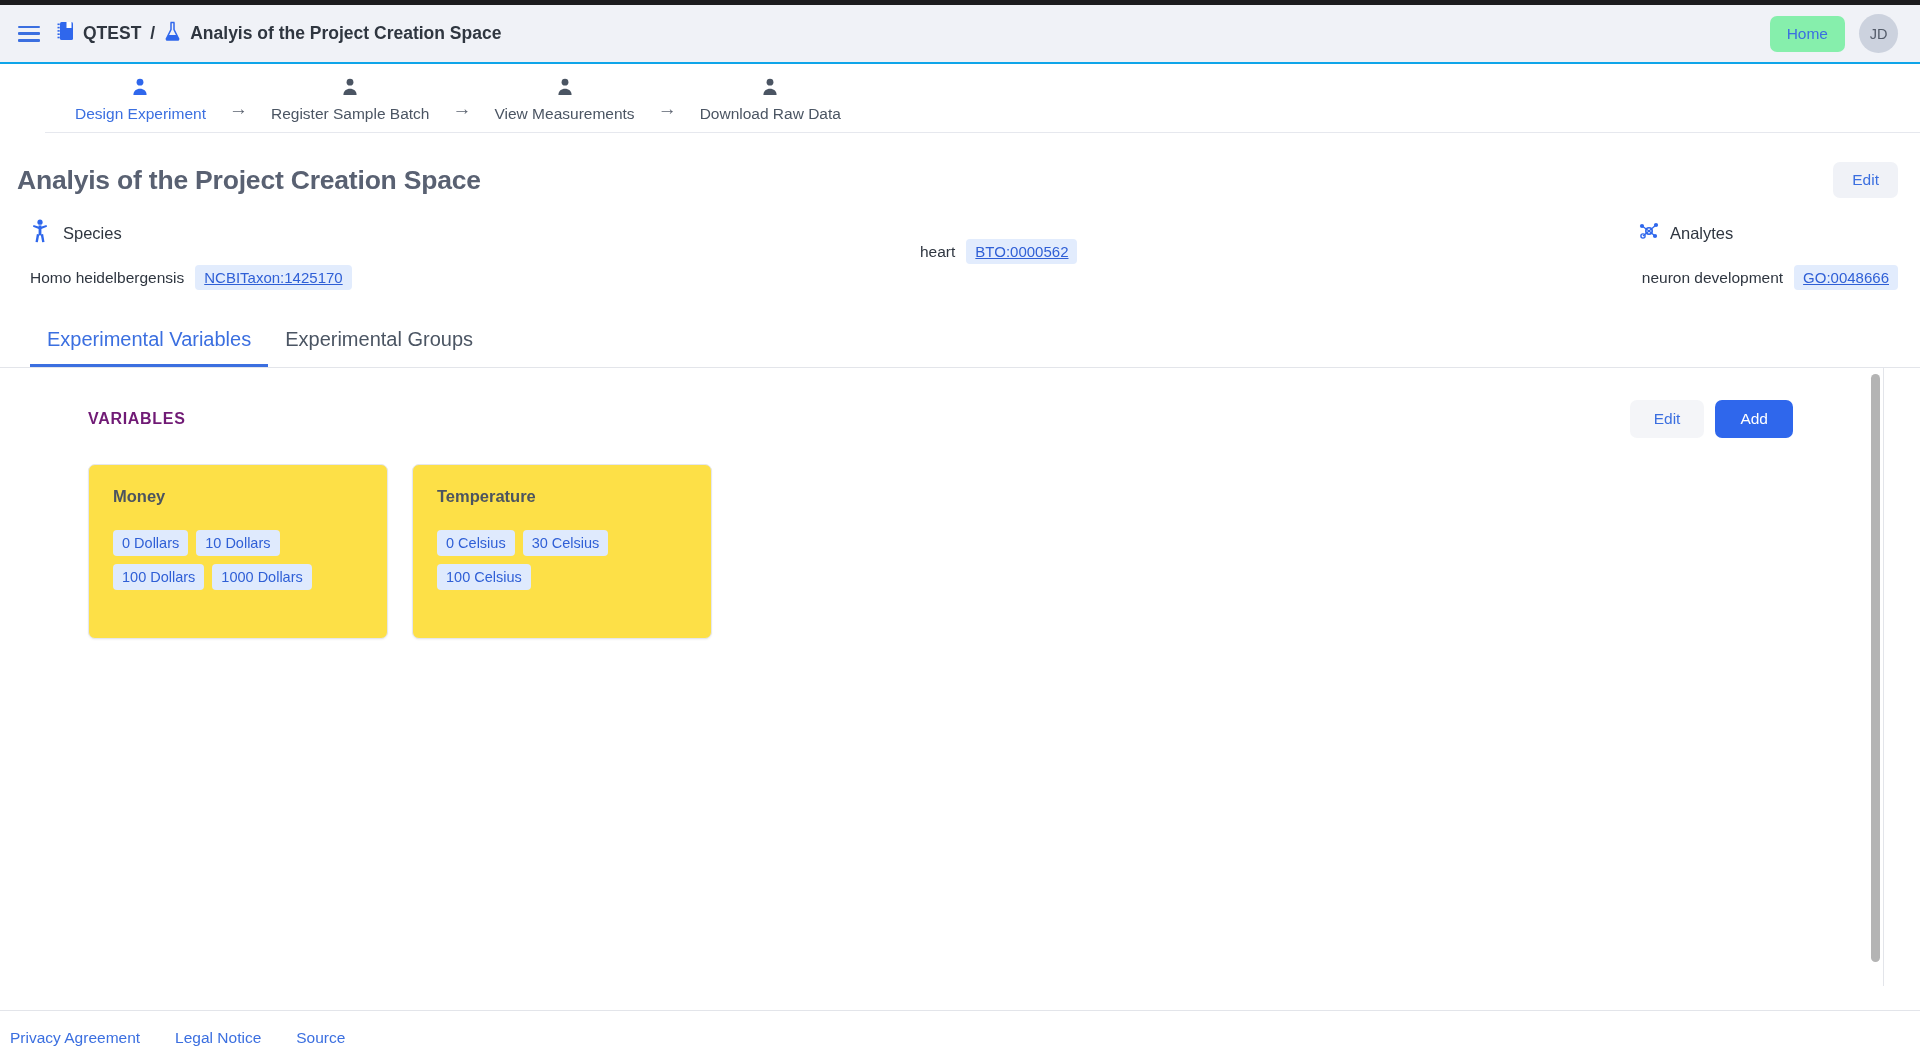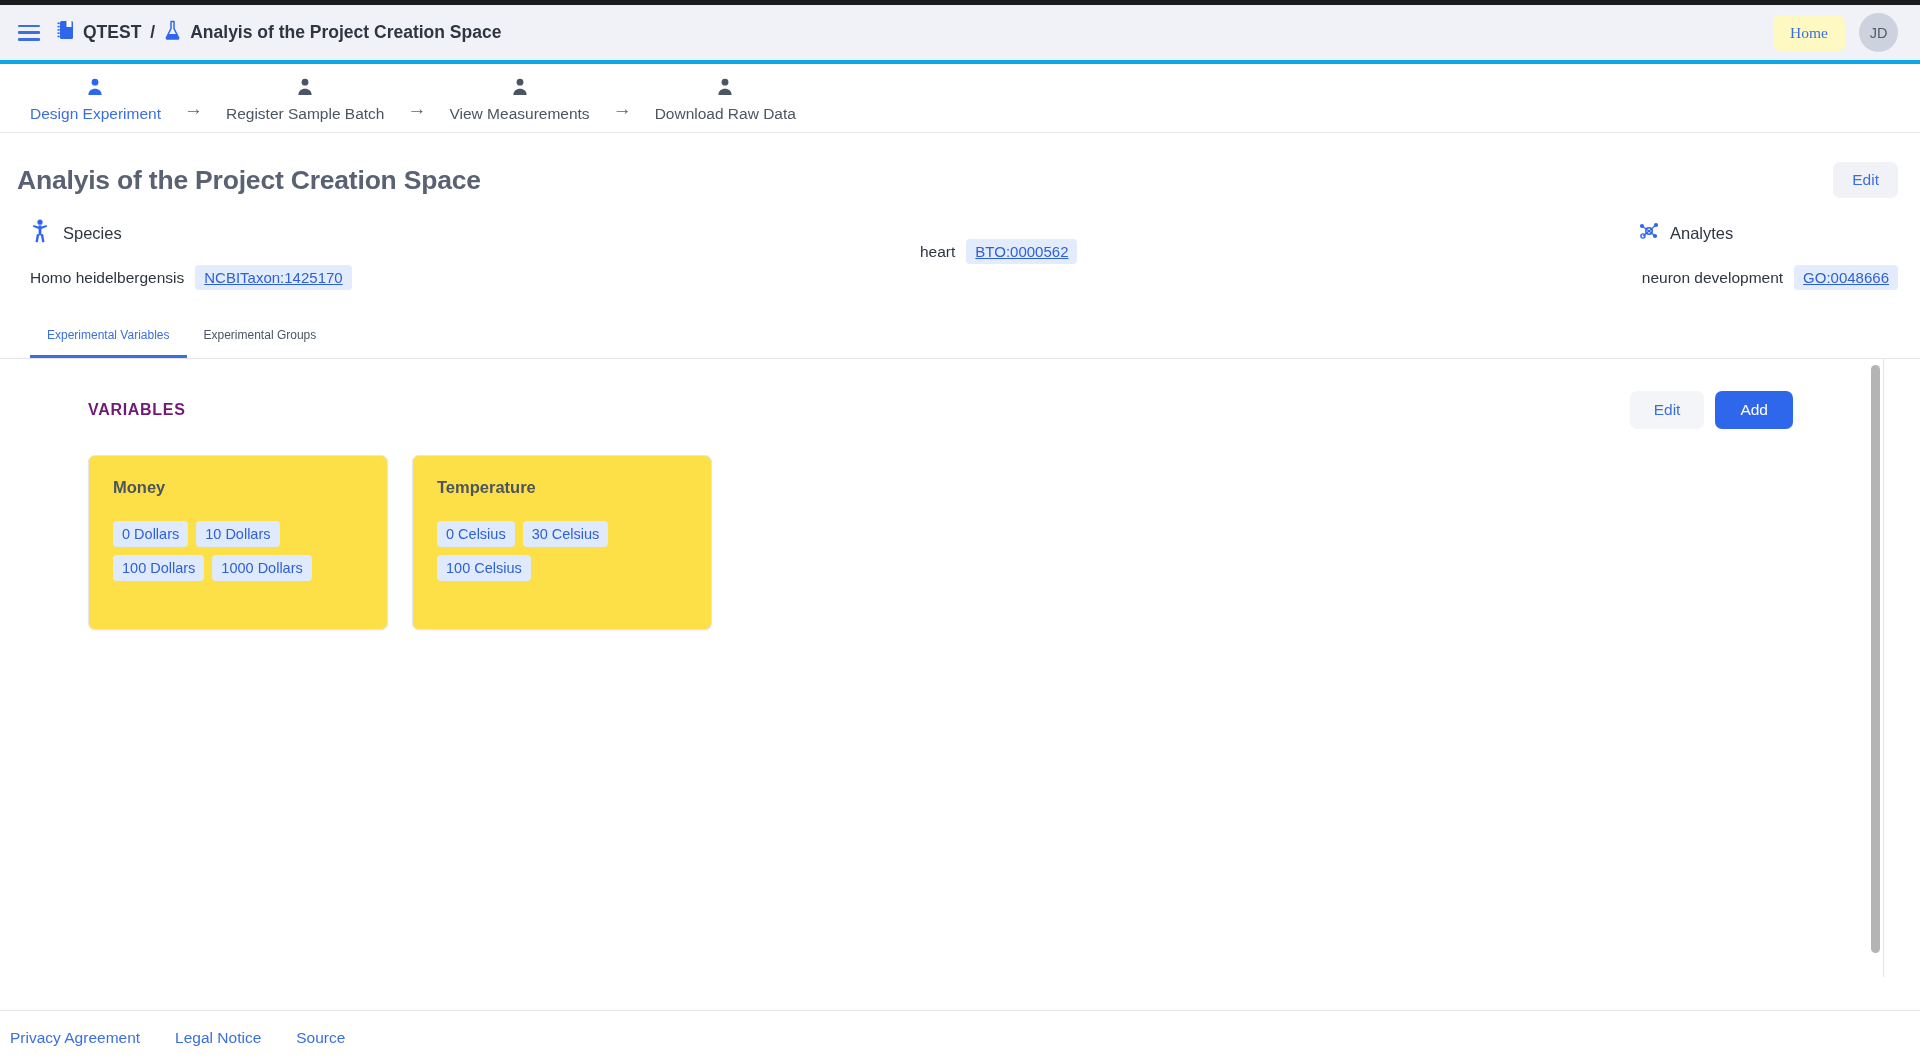--- a/index.html
+++ b/index.html
@@ -19,21 +19,21 @@
     width: 100%;
   }
 
   
   .header {
     height: 59px;
     background: #f0f2f7;
     display: flex;
     align-items: center;
     padding: 0 22px 0 18px;
-    border-bottom: 4px solid #0ea5e9;
+    border-bottom: 2px solid #0ea5e9;
   }
   .hamburger {
     width: 22px; height: 16px;
     display: flex; flex-direction: column; justify-content: space-between;
     cursor: pointer; margin-right: 17px;
   }
   .hamburger span { display:block; height: 2.5px; background: #3b6fe0; border-radius: 1px; }
 
   .breadcrumb {
     display: flex; align-items: center; gap: 9px;
@@ -41,45 +41,46 @@
   }
   .bc-link { color: #2f3640; text-decoration: none; }
   .bc-sep { color: #2f3640; font-weight: bold; }
   .bc-current { color: #2f3640; }
 
   .header-right {
     margin-left: auto;
     display: flex; align-items: center; gap: 14px;
   }
   .home-btn {
-    background: #fef9c3;
+    background: #86efac;
     color: #3b6fe0;
     border: none;
     font-size: 15.5px;
-    font-family: Liberation Serif, serif;
+    font-family: Liberation Sans, sans-serif;
     padding: 9px 17px;
     border-radius: 7px;
     cursor: pointer;
   }
   .avatar {
     width: 39px; height: 39px; border-radius: 50%;
     background: #ccd2de; color: #535b69;
     display: flex; align-items: center; justify-content: center;
     font-size: 14.5px; cursor: pointer;
   }
 
   
   .workflow {
     height: 69px;
     background: #ffffff;
     border-bottom: 1px solid #e6e8ee;
     display: flex;
     align-items: flex-end;
     padding: 0 0 9px 20px;
     gap: 0;
+    margin-left: 45px;
   }
   .step {
     display: flex; flex-direction: column; align-items: center;
     cursor: pointer; padding: 0 10px;
   }
   .step-icon { margin-bottom: 4px; display:block; }
   .step-label { font-size: 15.5px; white-space: nowrap; }
   .step.active .step-label { color: #3b6fe0; }
   .step:not(.active) .step-label { color: #4b5563; }
   .arrow {
@@ -131,21 +132,21 @@
   }
 
   
   .tabs {
     display: flex; gap: 0;
     padding: 0 0 0 30px;
     margin-top: 28px;
     border-bottom: 1px solid #e3e5ea;
   }
   .tab {
-    font-size: 12px; color: #4b5563;
+    font-size: 20px; color: #4b5563;
     padding: 10px 17px 13px 17px;
     cursor: pointer;
     border-bottom: 3px solid transparent;
     background: none; border-left:none; border-right:none; border-top:none;
     font-family: inherit;
   }
   .tab.active { color: #3b6fe0; border-bottom-color: #3b6fe0; }
 
   
   .panel {

